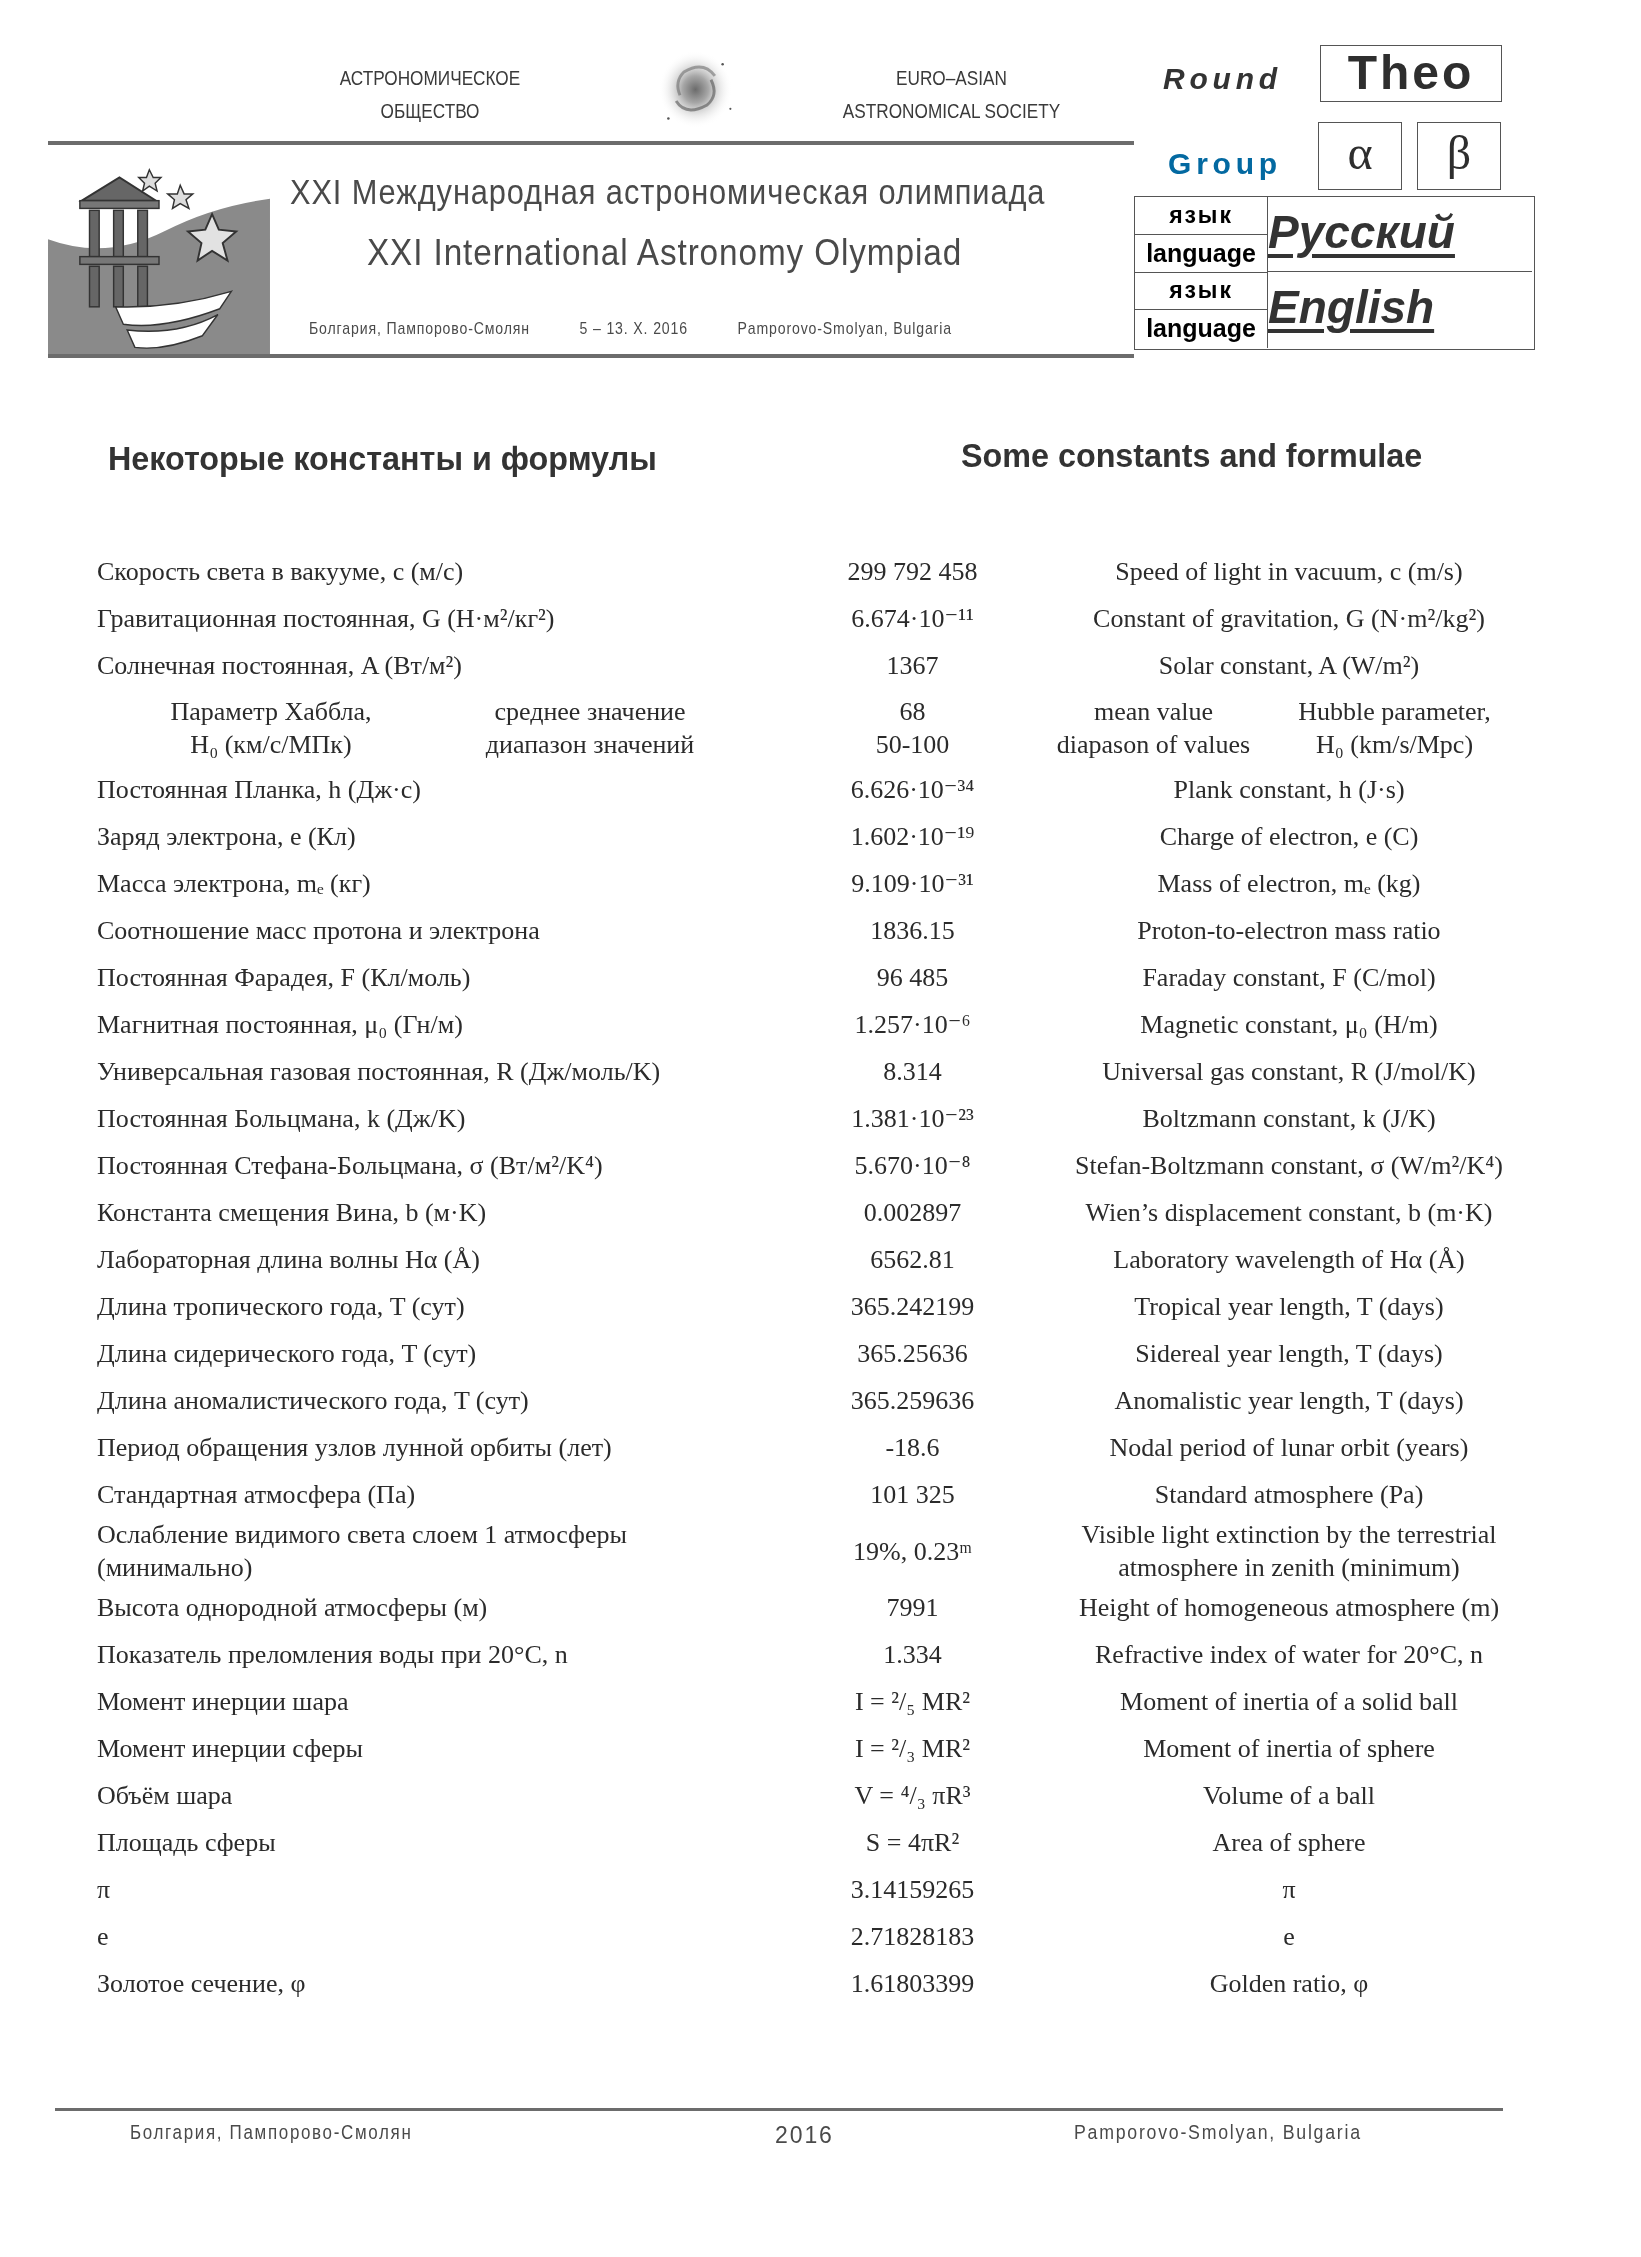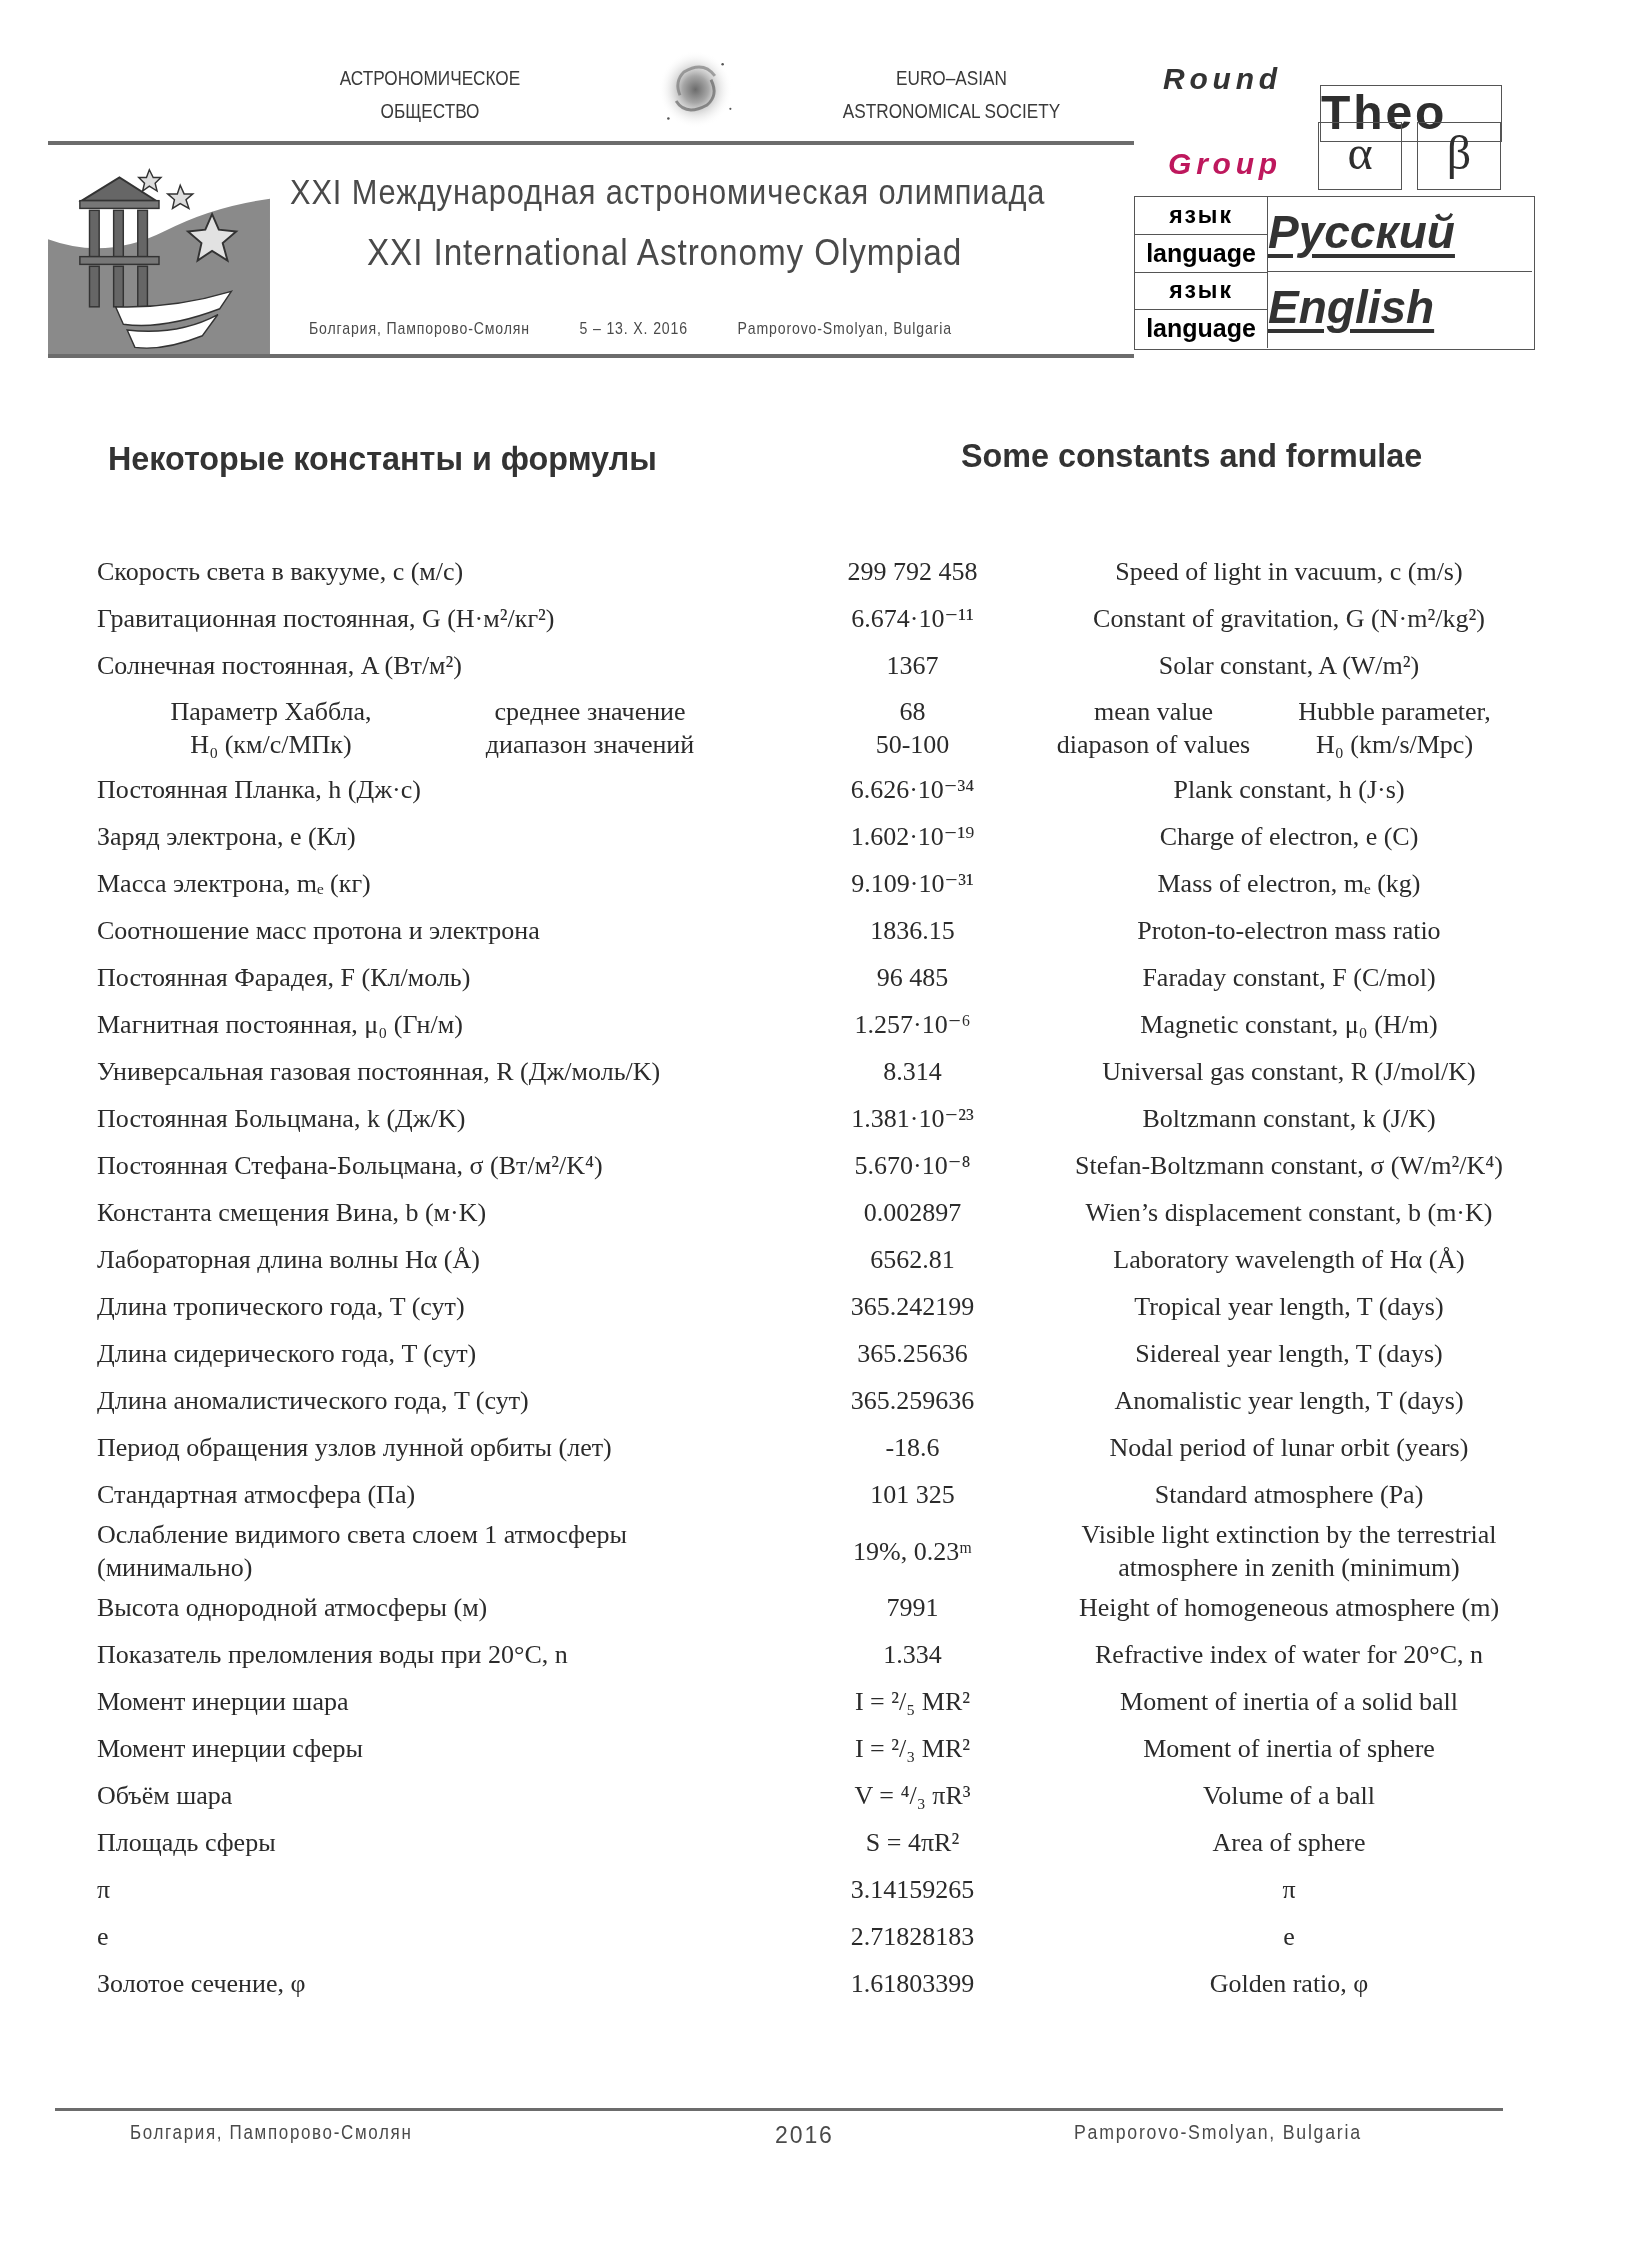--- a/index.html
+++ b/index.html
@@ -17,22 +17,22 @@
     .logo { position: absolute; left: 48px; top: 164px; width: 222px; height: 193px; }
     .olymp-ru { position: absolute; left: 290px; top: 172px; font-size: 35px; color: #4a4a4a; letter-spacing: 1px; transform-origin: left top; transform: scaleX(0.88); white-space: nowrap; }
     .olymp-en { position: absolute; left: 367px; top: 232px; font-size: 37px; color: #4a4a4a; letter-spacing: 1px; transform-origin: left top; transform: scaleX(0.9); white-space: nowrap; }
     .venue-row { position: absolute; left: 309px; top: 319px; font-size: 16.4px; color: #4a4a4a; letter-spacing: 1px; white-space: nowrap; transform-origin: left top; transform: scaleX(0.86); }
     .venue-row span { display: inline-block; }
     .venue-row .dates { margin-left: 52px; }
     .venue-row .loc-en { margin-left: 52px; }
 
     
     .round-label { position: absolute; left: 1163px; top: 62px; font-size: 30px; font-weight: bold; font-style: italic; letter-spacing: 4.8px; color: #333; }
-    .round-box { position: absolute; left: 1320px; top: 45px; width: 182px; height: 57px; border: 1.9px solid #555; box-sizing: border-box; font-size: 48px; font-weight: bold; line-height: 54px; letter-spacing: 2.9px; color: #2e2e2e; margin-top: 40px; }
-    .group-label { position: absolute; left: 1168px; top: 147px; font-size: 30px; font-weight: bold; font-style: italic; letter-spacing: 4.8px; color: #be185d; }
+    .round-box { position: absolute; left: 1320px; top: 45px; width: 182px; height: 57px; border: 1.9px solid #555; box-sizing: border-box; text-align: center; font-size: 48px; font-weight: bold; line-height: 54px; letter-spacing: 2.9px; color: #2e2e2e; }
+    .group-label { position: absolute; left: 1168px; top: 147px; font-size: 30px; font-weight: bold; letter-spacing: 4.8px; color: #0369a1; }
     .group-box { position: absolute; top: 122px; width: 84px; height: 68px; border: 1.9px solid #555; box-sizing: border-box; text-align: center; font-size: 48px; line-height: 60px; color: #2e2e2e; }
     .group-box.a { left: 1318px; }
     .group-box.b { left: 1417px; }
 
     .lang-table { position: absolute; left: 1134px; top: 196px; width: 401px; height: 154px; border: 1.9px solid #555; box-sizing: border-box; }
     .lang-cell { position: absolute; left: 0; width: 133px; height: 38px; border-bottom: 1px solid #555; border-right: 1.9px solid #555; box-sizing: border-box; text-align: center; font-size: 25px; font-weight: bold; line-height: 37px; color: #000000; }
     .lang-cell.k1 { top: 0; }
     .lang-cell.l1 { top: 38px; border-bottom: 1.9px solid #555; }
     .lang-cell.k2 { top: 75px; }
     .lang-cell.l2 { top: 113px; border-bottom: none; height: 38px; }

